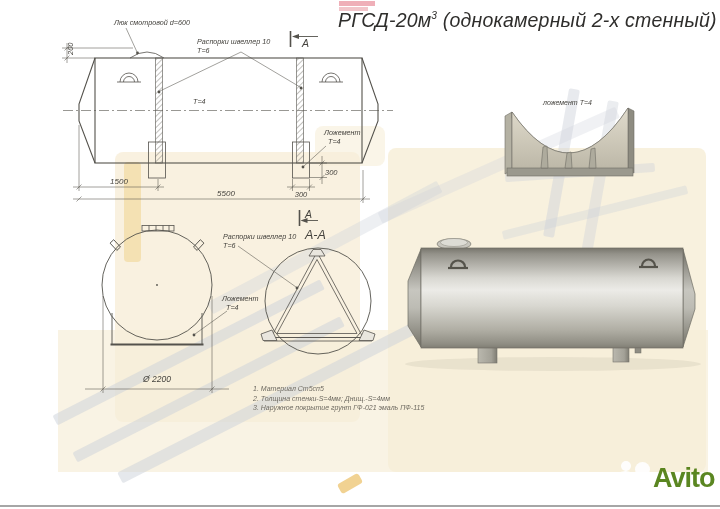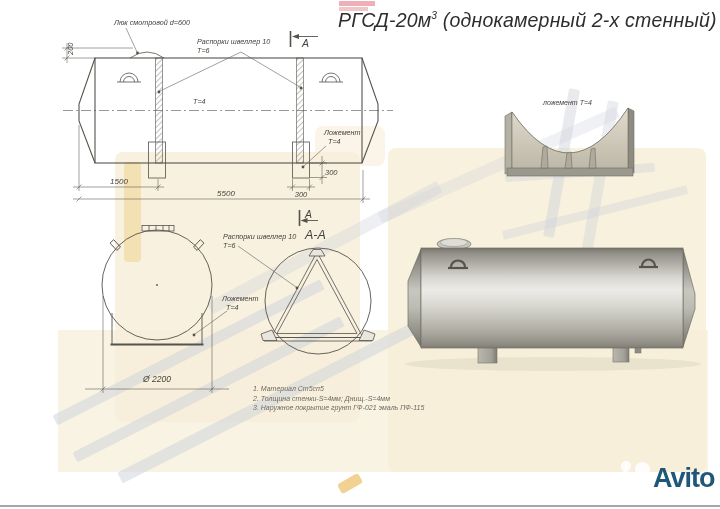--- a/index.html
+++ b/index.html
@@ -11,21 +11,21 @@
   .drawing{position:absolute;left:0;top:0;z-index:3;}
   .title{position:absolute;left:338px;top:8px;z-index:4;color:#2f2e2c;
          font-style:italic;font-size:21px;white-space:nowrap;
          transform:scaleX(.93);transform-origin:left top;letter-spacing:.2px;}
   .title sup{font-size:11px;vertical-align:8px;}
   .stamp{position:absolute;z-index:4;filter:blur(.7px);}
   .stamp .r1{width:36px;height:5px;background:rgba(225,110,125,.55);}
   .stamp .r2{width:29px;height:4px;background:rgba(230,140,150,.5);margin-top:1px;}
   .avito{position:absolute;left:613px;top:461px;width:105px;height:38px;z-index:5;opacity:.92;}
   .avito .dot{position:absolute;border-radius:50%;background:#ffffff;}
-  .avito .word{position:absolute;left:40px;top:2px;color:#0c4a6e;font-weight:700;
+  .avito .word{position:absolute;left:40px;top:2px;color:#4d7c0f;font-weight:700;
                font-size:27px;letter-spacing:-1px;font-style:normal;}
   .border-bottom{position:absolute;left:0;top:505px;width:720px;height:2px;background:#a6a6a6;z-index:6;}
 </style>
 </head>
 <body>
 
 <div class="canvas">
 
   <div>
     <div class="wm wm-beige" style="left:115px;top:152px;width:245px;height:270px;opacity:.8;"></div>

